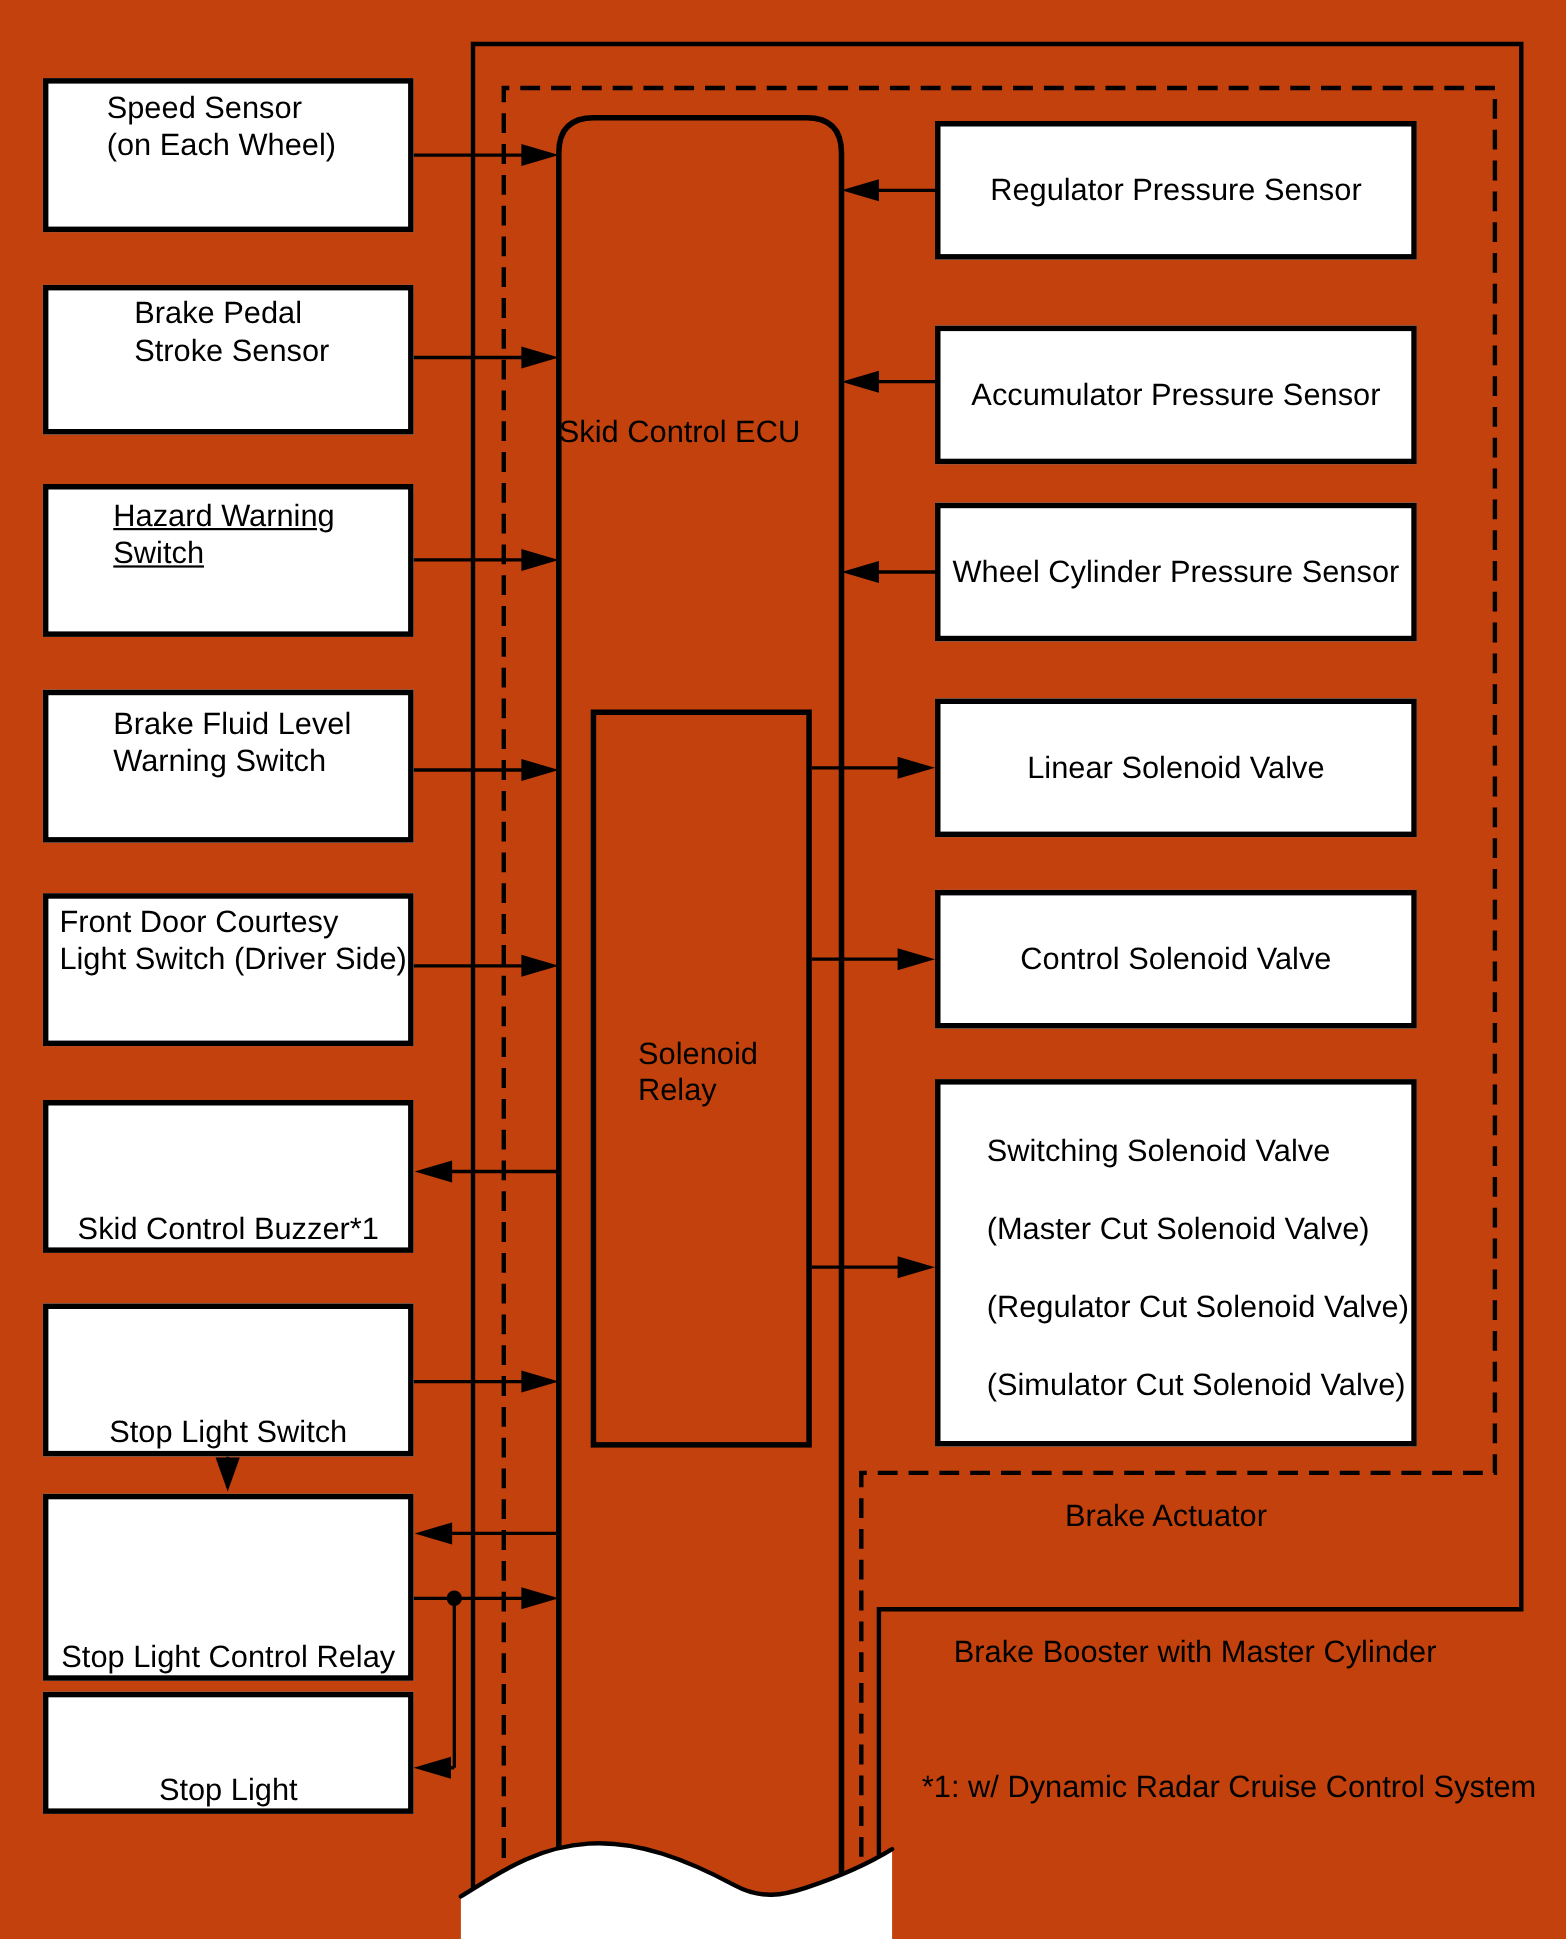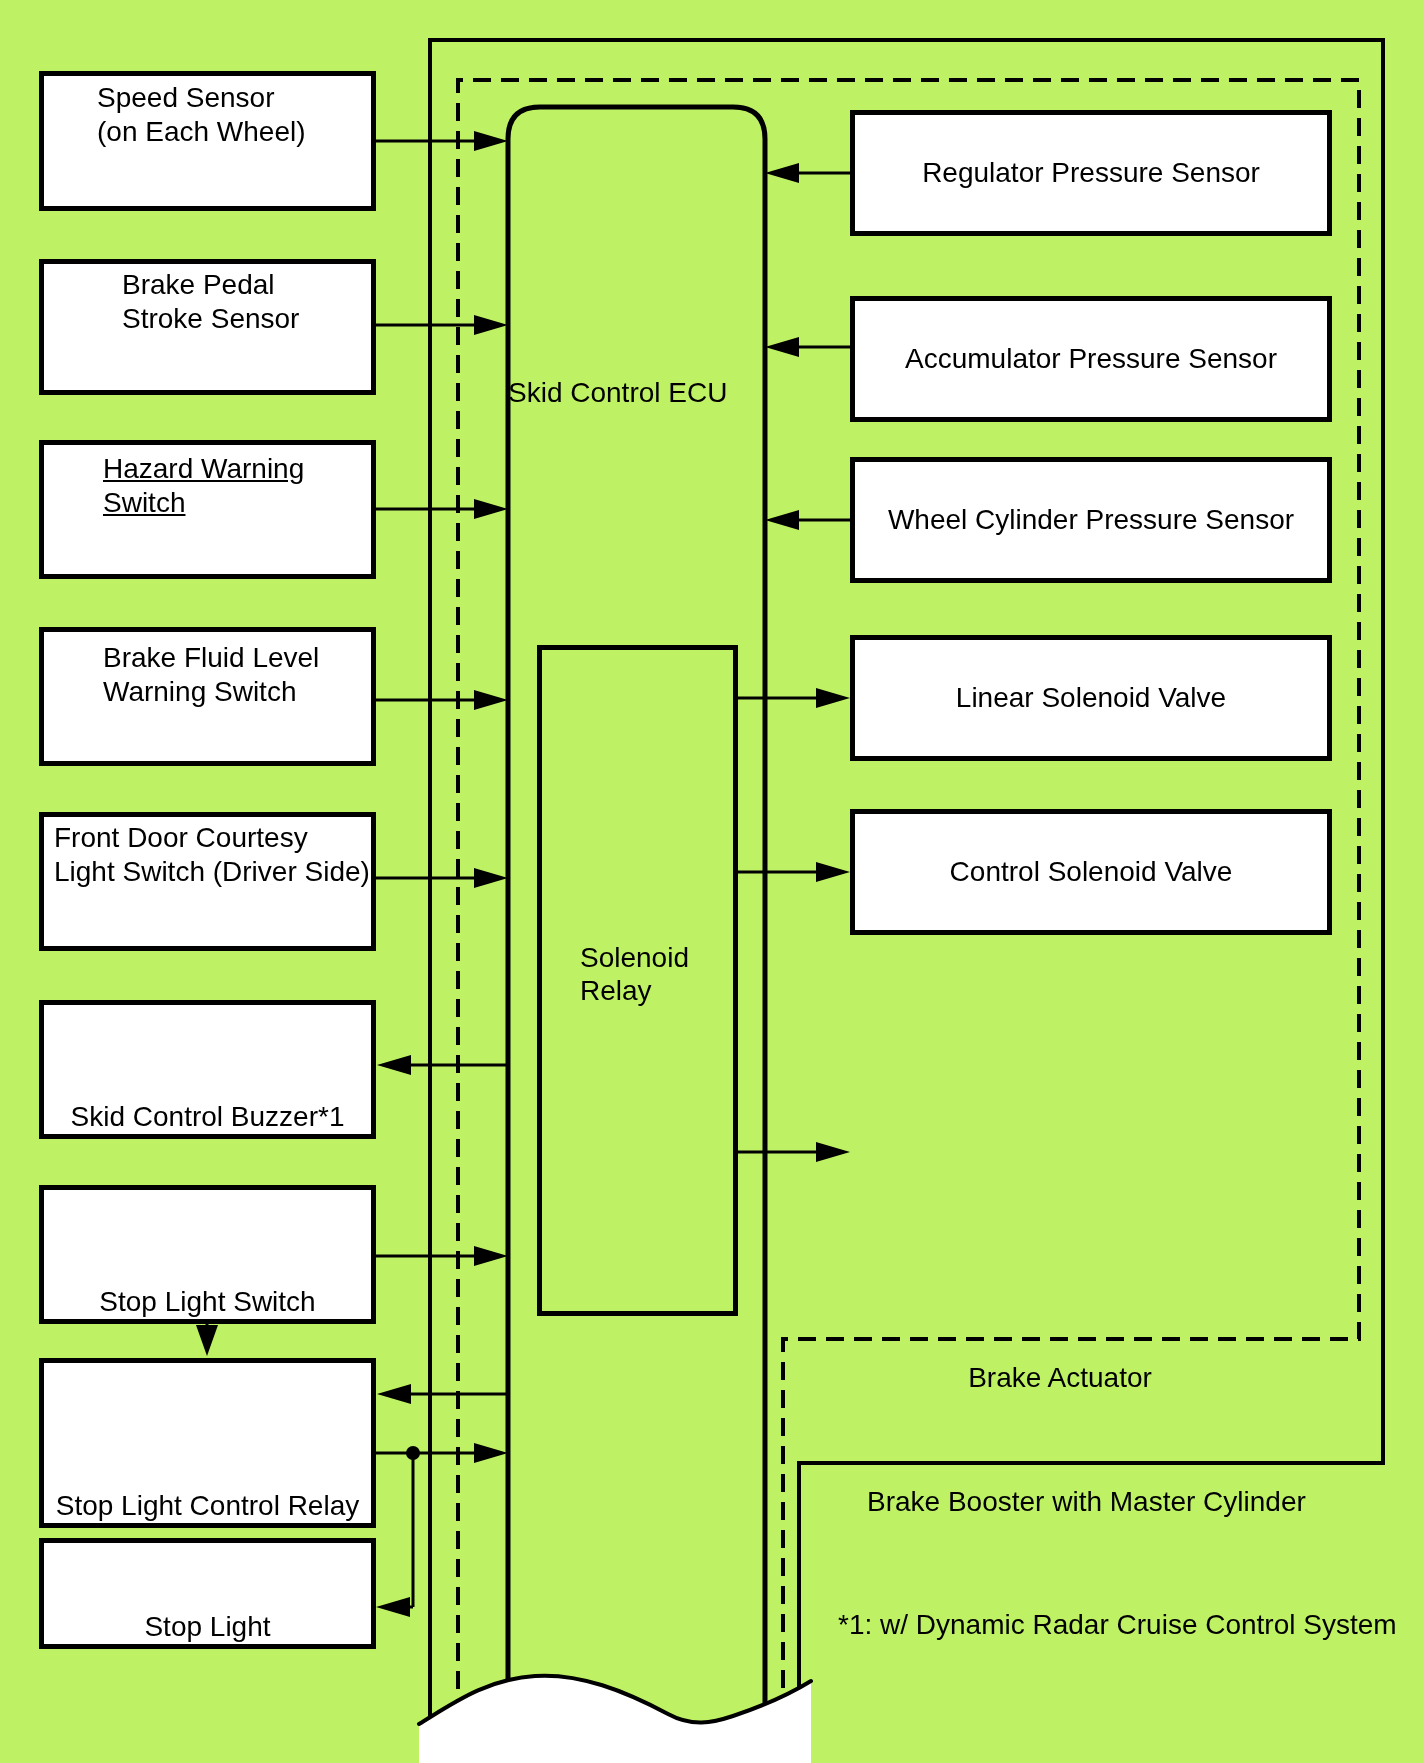--- a/index.html
+++ b/index.html
@@ -1,28 +1,28 @@
 <!DOCTYPE html>
 <html><head>
 <meta charset="utf-8">
 <style>
   html,body{margin:0;padding:0;background:#fff;}
   .canvas{
-    position:relative;width:1424px;height:1763px;background:#bef264;
+    position:relative;width:1424px;height:1763px;background:#c2410c;
     font-family:"Liberation Sans","DejaVu Sans",sans-serif;color:#000;
     overflow:hidden;
   }
   svg.wires{position:absolute;left:0;top:0;width:1424px;height:1763px;}
   .box{
     position:absolute;border:5px solid #000;background:#fff;
     box-sizing:border-box;font-size:28px;line-height:34px;white-space:nowrap;
   }
   .box span{display:block;}
   .lbox{left:39px;width:337px;}
-  .rbox{left:850px;width:482px;display:flex;align-items:center;justify-content:center;}
+  .rbox{left:850px;width:438px;display:flex;align-items:center;justify-content:center;}
   .lb1{top:71px;height:140px;padding:5px 0 0 53px;}
   .lb2{top:259px;height:136px;padding:4px 0 0 78px;}
   .lb3{top:440px;height:139px;padding:7px 0 0 59px;text-decoration:underline;}
   .lb4{top:627px;height:139px;padding:9px 0 0 59px;}
   .lb5{top:812px;height:139px;padding:4px 0 0 10px;}
   .lb6,.lb7,.lb8,.lb9{display:flex;align-items:flex-end;justify-content:center;padding:0;}
   .lb6{top:1000px;height:139px;}
   .lb7{top:1185px;height:139px;}
   .lb8{top:1358px;height:170px;}
   .lb9{top:1538px;height:111px;}
@@ -174,20 +174,26 @@
   </div>
   <div class="box rbox rb3">
     <span>Wheel Cylinder Pressure Sensor</span>
   </div>
   <div class="box rbox rb4">
     <span>Linear Solenoid Valve</span>
   </div>
   <div class="box rbox rb5">
     <span>Control Solenoid Valve</span>
   </div>
+  <div class="box rbox rb6">
+    <span>Switching Solenoid Valve</span>
+    <span>(Master Cut Solenoid Valve)</span>
+    <span>(Regulator Cut Solenoid Valve)</span>
+    <span>(Simulator Cut Solenoid Valve)</span>
+  </div>
 
   <div class="relay-box"></div>
   <div class="txt relay-label">
     <span style="display:block">Solenoid</span>
     <span style="display:block">Relay</span>
   </div>
 
   <div class="txt ecu-label">Skid Control ECU</div>
   <div class="txt actuator-label">Brake Actuator</div>
   <div class="txt booster-label">Brake Booster with Master Cylinder</div>

